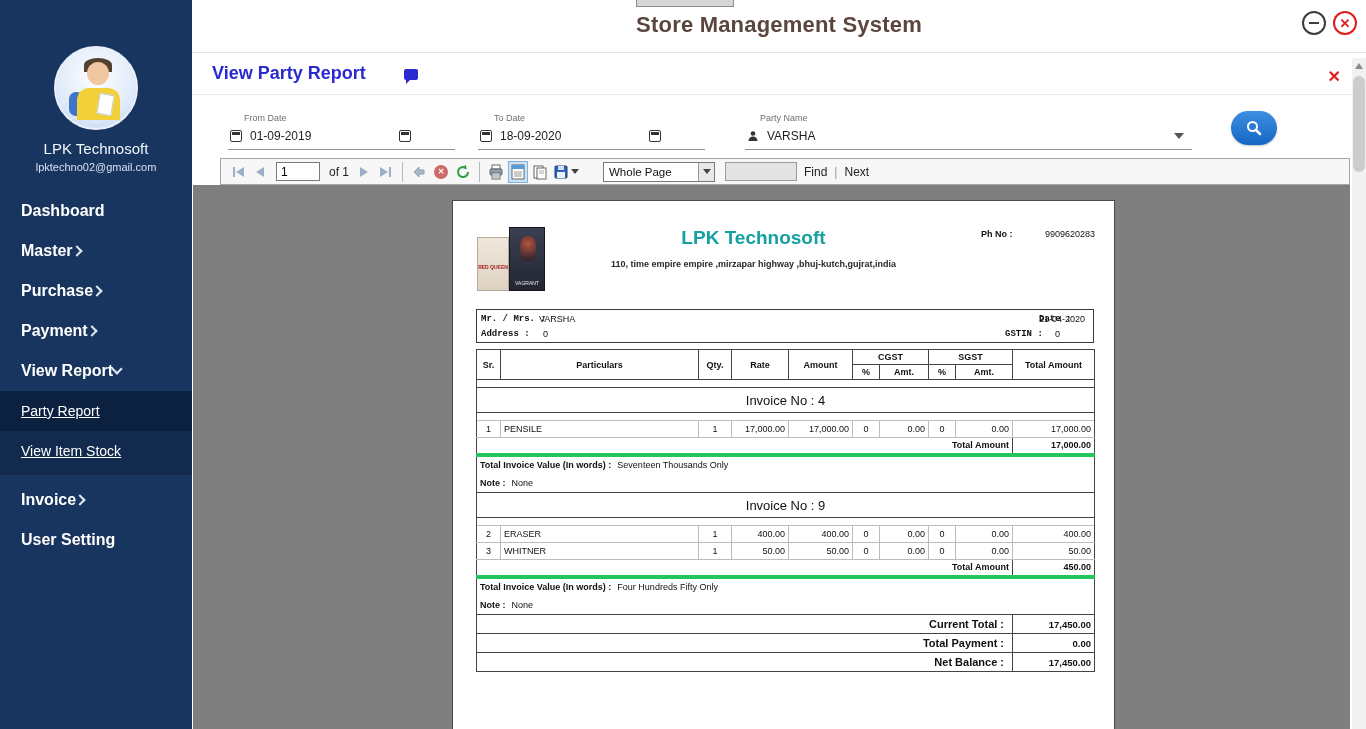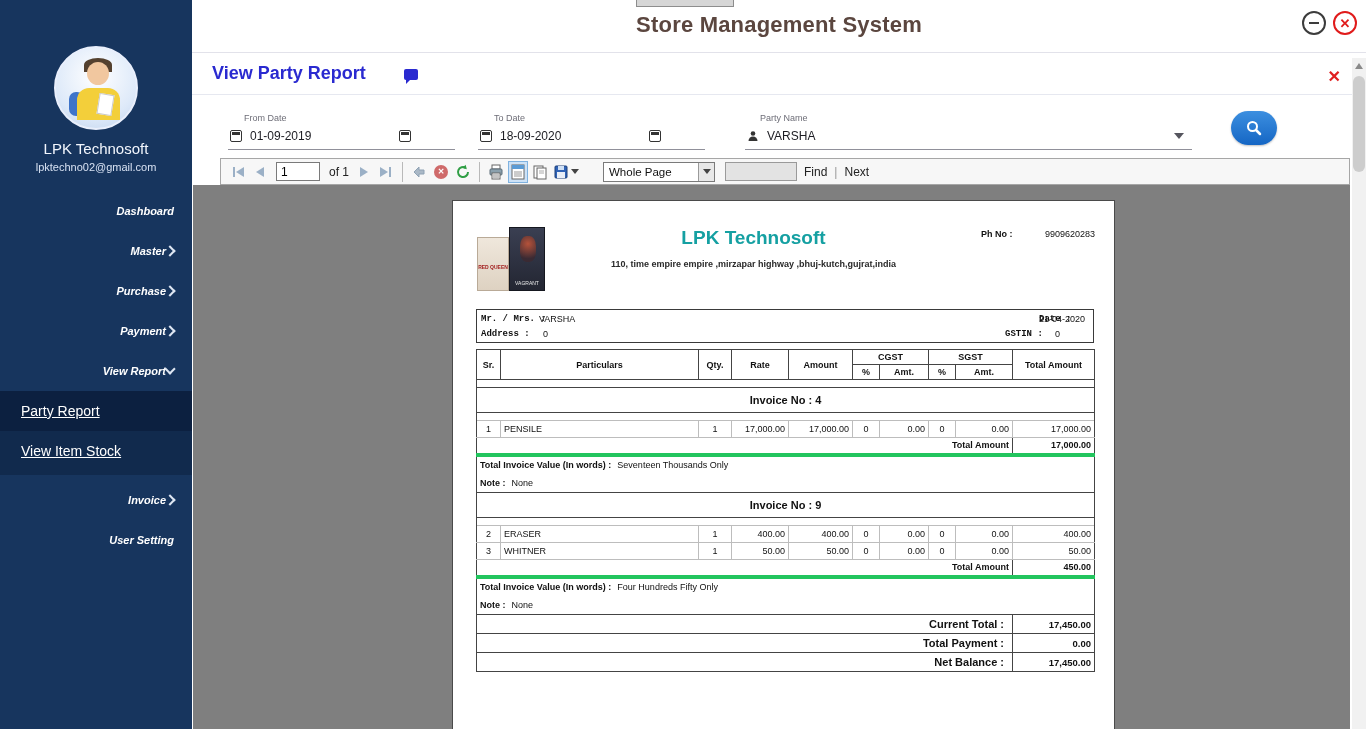--- a/index.html
+++ b/index.html
@@ -11,21 +11,21 @@
   .sidebar{position:absolute;left:0;top:0;width:192px;height:729px;background:#17355e;color:#fff;}
   .avatar{width:84px;height:84px;border-radius:50%;background:radial-gradient(circle at 50% 35%,#ffffff,#dde9f9 65%,#bfd2ec);position:relative;margin:46px auto 10px;overflow:hidden;border:2px solid #e9effc;}
   .av-hair{position:absolute;left:28px;top:10px;width:28px;height:14px;border-radius:50% 50% 0 0;background:#54412f;}
   .av-head{position:absolute;left:31px;top:14px;width:22px;height:23px;border-radius:50%;background:#f1c79f;}
   .av-sleeve{position:absolute;left:13px;top:44px;width:15px;height:24px;background:#3f74c9;border-radius:7px;}
   .av-body{position:absolute;left:21px;top:40px;width:43px;height:32px;border-radius:12px 12px 0 0;background:#f3cf3a;}
   .av-pad{position:absolute;left:42px;top:46px;width:15px;height:21px;background:#fff;border:1px solid #c9c9c9;transform:rotate(9deg);}
   .profile-name{text-align:center;font-size:15px;color:#f2f6fd;}
   .profile-email{text-align:center;font-size:11px;color:#d7e1f2;margin-top:4px;}
   .nav{margin-top:18px;}
-  .nav-item{height:40px;display:flex;align-items:center;justify-content:flex-end;padding:0 18px 0 21px;font-size:11px;font-weight:700;color:#fff;cursor:default;font-style:italic;}
+  .nav-item{height:40px;display:flex;align-items:center;justify-content:flex-start;padding:0 18px 0 21px;font-size:16px;font-weight:700;color:#fff;cursor:default;}
   .nav-sub-block{background:#112a4d;padding-bottom:4px;}
   .nav-sub{height:40px;display:flex;align-items:center;padding:0 18px 0 21px;font-size:14px;font-weight:400;color:#fff;text-decoration:underline;}
   .nav-sub.selected{background:#0c2040;}
   .chev{width:8px;height:8px;border-right:2px solid #dfe7f3;border-bottom:2px solid #dfe7f3;transform:rotate(-45deg);margin-top:0;}
   .chev.down{transform:rotate(45deg);margin-top:-4px;}
   .nav-gap{height:5px;}
 
   
   .topbar{position:absolute;left:192px;top:0;width:1174px;height:53px;background:#fff;border-bottom:1px solid #e2e2ea;}
   .top-notch{position:absolute;left:444px;top:0;width:98px;height:7px;background:#d6d6d6;border:1px solid #8d8d8d;border-top:none;}
@@ -94,21 +94,21 @@
   
   .cust-box{position:absolute;left:23px;top:108px;width:618px;height:34px;border:1px solid #3a3a3a;font-size:9px;color:#111;}
   .cb{position:absolute;white-space:nowrap;}
   .cb.b{font-weight:700;font-family:Liberation Mono, monospace;}
 
   
   .rpt-table{position:absolute;left:23px;top:148px;width:618px;border-collapse:collapse;font-size:9px;color:#111;table-layout:fixed;}
   .rpt-table th{border:1px solid #444;font-size:9px;font-weight:700;text-align:center;padding:2px 1px;background:#fff;}
   .rpt-table td{padding:0 3px;}
   tr.spacer td{height:8px;border-left:1px solid #444;border-right:1px solid #444;}
-  tr.band td{border:1px solid #444;font-weight:700;font-size:11px;text-align:center;height:25px;}
+  tr.band td{border:1px solid #444;font-weight:400;font-size:13px;text-align:center;height:25px;}
   tr.item td{border:1px solid #bdbdbd;height:17px;}
   tr.item td:first-child{border-left-color:#444;}
   tr.item td:last-child{border-right-color:#444;}
   tr.totalrow td{border:1px solid #444;height:17px;font-weight:700;}
   tr.wordsrow td{border-left:1px solid #444;border-right:1px solid #444;border-top:4px solid #22c55e;height:19px;}
   tr.noterow td{border-left:1px solid #444;border-right:1px solid #444;border-bottom:1px solid #444;height:19px;}
   tr.sumrow td{border:1px solid #444;height:19px;font-weight:700;margin-top:37px;}
   .tc{text-align:center;}
   .tr{text-align:right;}
   .sum-label{font-size:11px;text-align:right;padding-right:8px !important;}

